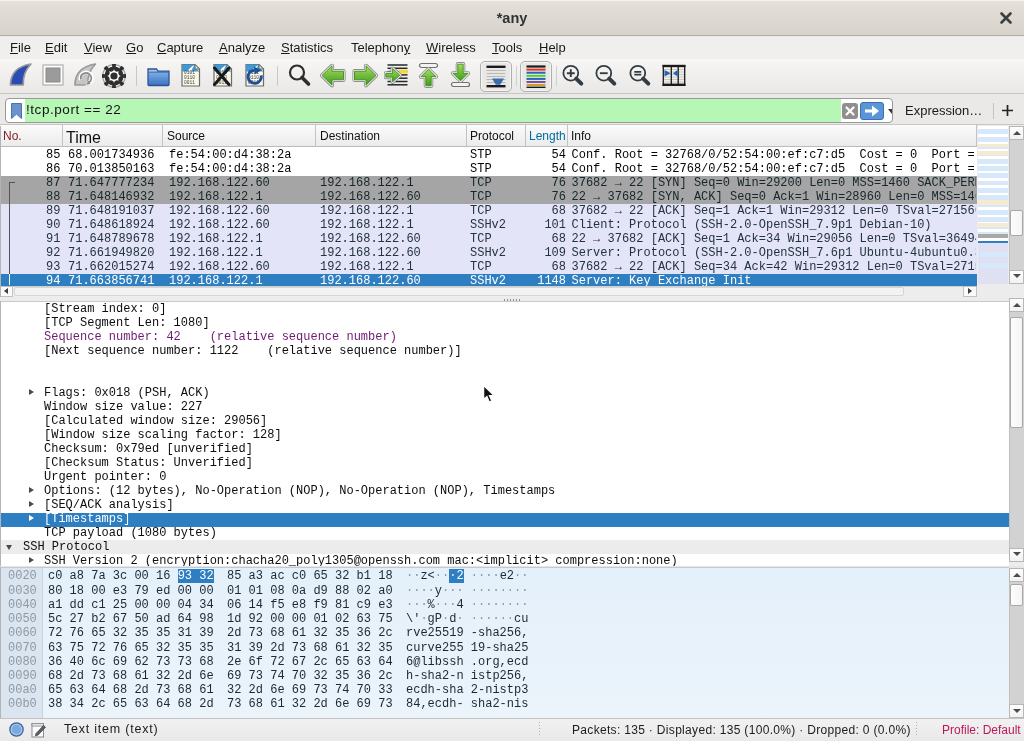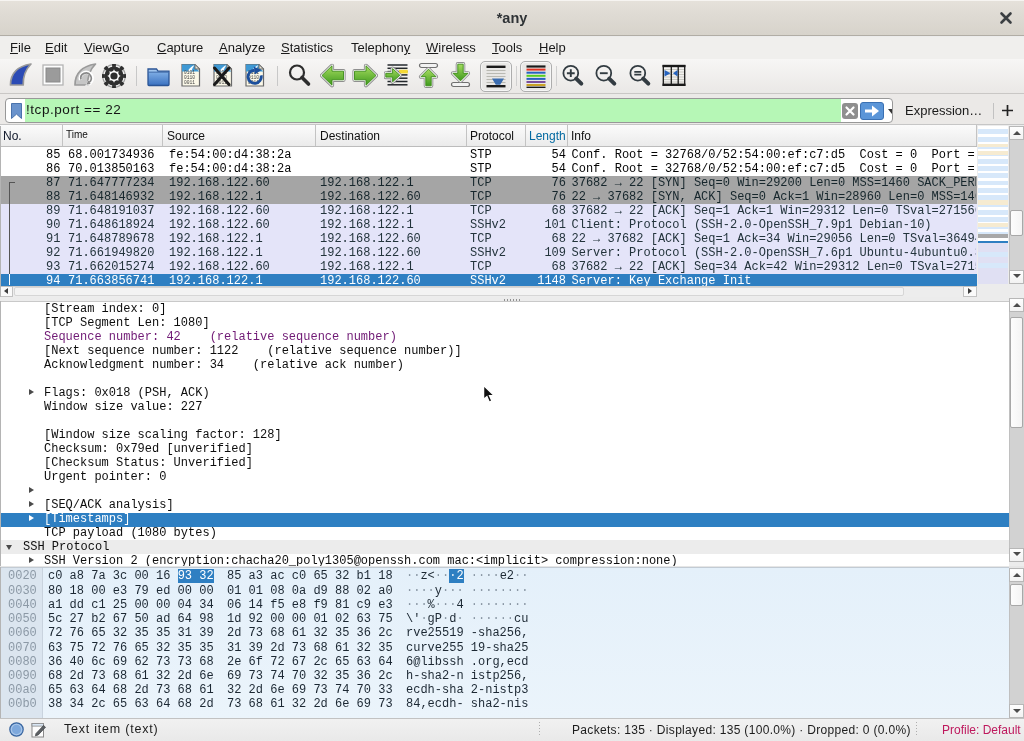--- a/index.html
+++ b/index.html
@@ -13,21 +13,21 @@
  border-top:1px solid #f6f4f1;border-bottom:1px solid #b1ada5;"></div>
 <div class="a" style="left:0;top:10px;width:1024px;text-align:center;
  font-size:14.5px;font-weight:bold;color:#2f3336;">*any</div>
 <svg class="a" style="left:999px;top:11px" width="14" height="14" viewBox="0 0 14 14">
  <path d="M2.5 2.5 L11.5 11.5 M11.5 2.5 L2.5 11.5" stroke="#3b3f42" stroke-width="2.6" stroke-linecap="round"></path>
 </svg>
 <div class="a" style="left:0;top:37px;width:1024px;height:22px;background:#f0efed;"></div>
 <div class="a" style="left:10px;top:40px;font-size:13px;color:#1a1a1a;"><span style="text-decoration:underline">F</span>ile</div>
 <div class="a" style="left:45px;top:40px;font-size:13px;color:#1a1a1a;"><span style="text-decoration:underline">E</span>dit</div>
 <div class="a" style="left:84px;top:40px;font-size:13px;color:#1a1a1a;"><span style="text-decoration:underline">V</span>iew</div>
-<div class="a" style="left:112px;top:40px;font-size:13px;color:#1a1a1a;"><span style="text-decoration:underline">G</span>o</div>
+<div class="a" style="left:126px;top:40px;font-size:13px;color:#1a1a1a;"><span style="text-decoration:underline">G</span>o</div>
 <div class="a" style="left:157px;top:40px;font-size:13px;color:#1a1a1a;"><span style="text-decoration:underline">C</span>apture</div>
 <div class="a" style="left:219px;top:40px;font-size:13px;color:#1a1a1a;"><span style="text-decoration:underline">A</span>nalyze</div>
 <div class="a" style="left:281px;top:40px;font-size:13px;color:#1a1a1a;"><span style="text-decoration:underline">S</span>tatistics</div>
 <div class="a" style="left:351px;top:40px;font-size:13px;color:#1a1a1a;">Telephon<span style="text-decoration:underline">y</span></div>
 <div class="a" style="left:426px;top:40px;font-size:13px;color:#1a1a1a;"><span style="text-decoration:underline">W</span>ireless</div>
 <div class="a" style="left:492px;top:40px;font-size:13px;color:#1a1a1a;"><span style="text-decoration:underline">T</span>ools</div>
 <div class="a" style="left:539px;top:40px;font-size:13px;color:#1a1a1a;"><span style="text-decoration:underline">H</span>elp</div>
 <div class="a" style="left:0;top:59px;width:1024px;height:35px;
  background:linear-gradient(180deg,#f7f6f5,#eae8e6);border-bottom:1px solid #c9c7c5;"></div>
 <svg class="a" style="left:8px;top:62px" width="26" height="26" viewBox="0 0 26 26">
@@ -256,23 +256,23 @@
     </svg>
   <div class="tri" style="left:882px;top:10px;border-left:4.5px solid transparent;border-right:4.5px solid transparent;border-top:5px solid #333;"></div>
 </div>
 <div class="a" style="left:905px;top:103px;font-size:13px;color:#1a1a1a;">Expression…</div>
 <div class="a" style="left:993px;top:103px;width:1px;height:16px;background:#c2c2c2;"></div>
 <svg class="a" style="left:1001px;top:104px" width="13" height="13" viewBox="0 0 13 13">
 <path d="M6.5 1 v11 M1 6.5 h11" stroke="#222" stroke-width="1.7"></path>
   </svg>
 <div class="a" style="left:0;top:125px;width:977px;height:22px;background:linear-gradient(180deg,#fbfbfb,#ebebeb);border-bottom:1px solid #bcbcbc;"></div>
 <div class="a" style="left:62px;top:125px;width:1px;height:21px;background:#c3c3c3;"></div>
-<div class="a" style="left:3px;top:129px;width:58px;font-size:12px;color:#0f172a;overflow:hidden;white-space:nowrap;">No.</div>
+<div class="a" style="left:3px;top:129px;width:58px;font-size:12px;color:#7f1d1d;overflow:hidden;white-space:nowrap;">No.</div>
 <div class="a" style="left:162px;top:125px;width:1px;height:21px;background:#c3c3c3;"></div>
-<div class="a" style="left:66px;top:129px;width:95px;font-size:10px;color:#111;overflow:hidden;white-space:nowrap;">Time</div>
+<div class="a" style="left:66px;top:129px;width:95px;font-size:16px;color:#111;overflow:hidden;white-space:nowrap;">Time</div>
 <div class="a" style="left:315px;top:125px;width:1px;height:21px;background:#c3c3c3;"></div>
 <div class="a" style="left:167px;top:129px;width:147px;font-size:12px;color:#111;overflow:hidden;white-space:nowrap;">Source</div>
 <div class="a" style="left:466px;top:125px;width:1px;height:21px;background:#c3c3c3;"></div>
 <div class="a" style="left:320px;top:129px;width:145px;font-size:12px;color:#111;overflow:hidden;white-space:nowrap;">Destination</div>
 <div class="a" style="left:525px;top:125px;width:1px;height:21px;background:#c3c3c3;"></div>
 <div class="a" style="left:470px;top:129px;width:54px;font-size:12px;color:#111;overflow:hidden;white-space:nowrap;">Protocol</div>
 <div class="a" style="left:567px;top:125px;width:1px;height:21px;background:#c3c3c3;"></div>
 <div class="a" style="left:529px;top:129px;width:37px;font-size:12px;color:#0369a1;overflow:hidden;white-space:nowrap;">Length</div>
 <div class="a" style="left:976px;top:125px;width:1px;height:21px;background:#c3c3c3;"></div>
 <div class="a" style="left:571px;top:129px;width:404px;font-size:12px;color:#111;overflow:hidden;white-space:nowrap;">Info</div>
@@ -322,38 +322,39 @@
 <div class="a" style="left:0;top:302px;width:1009px;height:264px;background:#ffffff;overflow:hidden;">
 <div style="position:absolute;left:0;top:0px;width:1009px;height:14px;"></div>
 <div class="mono" style="position:absolute;left:44px;top:0px;height:14px;line-height:14px;font-size:12px;color:#0d0d0d;white-space:pre;">[Stream index: 0]</div>
 <div style="position:absolute;left:0;top:14px;width:1009px;height:14px;"></div>
 <div class="mono" style="position:absolute;left:44px;top:14px;height:14px;line-height:14px;font-size:12px;color:#0d0d0d;white-space:pre;">[TCP Segment Len: 1080]</div>
 <div style="position:absolute;left:0;top:28px;width:1009px;height:14px;"></div>
 <div class="mono" style="position:absolute;left:44px;top:28px;height:14px;line-height:14px;font-size:12px;color:#701a75;white-space:pre;">Sequence number: 42    (relative sequence number)</div>
 <div style="position:absolute;left:0;top:42px;width:1009px;height:14px;"></div>
 <div class="mono" style="position:absolute;left:44px;top:42px;height:14px;line-height:14px;font-size:12px;color:#0d0d0d;white-space:pre;">[Next sequence number: 1122    (relative sequence number)]</div>
 <div style="position:absolute;left:0;top:56px;width:1009px;height:14px;"></div>
-<div class="mono" style="position:absolute;left:44px;top:56px;height:14px;line-height:14px;font-size:12px;color:#0d0d0d;white-space:pre;">Acknowledgment number: 34    (relative ack number)</div>
 <div style="position:absolute;left:0;top:70px;width:1009px;height:14px;"></div>
 <div style="position:absolute;left:0;top:84px;width:1009px;height:14px;"></div>
 <div class="tri" style="left:28.5px;top:87.2px;border-top:3.8px solid transparent;border-bottom:3.8px solid transparent;border-left:5px solid #4a4a4a;"></div>
 <div class="mono" style="position:absolute;left:44px;top:84px;height:14px;line-height:14px;font-size:12px;color:#0d0d0d;white-space:pre;">Flags: 0x018 (PSH, ACK)</div>
 <div style="position:absolute;left:0;top:98px;width:1009px;height:14px;"></div>
 <div class="mono" style="position:absolute;left:44px;top:98px;height:14px;line-height:14px;font-size:12px;color:#0d0d0d;white-space:pre;">Window size value: 227</div>
 <div style="position:absolute;left:0;top:112px;width:1009px;height:14px;"></div>
+<div class="mono" style="position:absolute;left:44px;top:112px;height:14px;line-height:14px;font-size:12px;color:#0d0d0d;white-space:pre;">[Calculated window size: 29056]</div>
 <div style="position:absolute;left:0;top:126px;width:1009px;height:14px;"></div>
 <div class="mono" style="position:absolute;left:44px;top:126px;height:14px;line-height:14px;font-size:12px;color:#0d0d0d;white-space:pre;">[Window size scaling factor: 128]</div>
 <div style="position:absolute;left:0;top:140px;width:1009px;height:14px;"></div>
 <div class="mono" style="position:absolute;left:44px;top:140px;height:14px;line-height:14px;font-size:12px;color:#0d0d0d;white-space:pre;">Checksum: 0x79ed [unverified]</div>
 <div style="position:absolute;left:0;top:154px;width:1009px;height:14px;"></div>
 <div class="mono" style="position:absolute;left:44px;top:154px;height:14px;line-height:14px;font-size:12px;color:#0d0d0d;white-space:pre;">[Checksum Status: Unverified]</div>
 <div style="position:absolute;left:0;top:168px;width:1009px;height:14px;"></div>
 <div class="mono" style="position:absolute;left:44px;top:168px;height:14px;line-height:14px;font-size:12px;color:#0d0d0d;white-space:pre;">Urgent pointer: 0</div>
 <div style="position:absolute;left:0;top:182px;width:1009px;height:14px;"></div>
 <div class="tri" style="left:28.5px;top:185.2px;border-top:3.8px solid transparent;border-bottom:3.8px solid transparent;border-left:5px solid #4a4a4a;"></div>
+<div class="mono" style="position:absolute;left:44px;top:182px;height:14px;line-height:14px;font-size:12px;color:#0d0d0d;white-space:pre;">Options: (12 bytes), No-Operation (NOP), No-Operation (NOP), Timestamps</div>
 <div style="position:absolute;left:0;top:196px;width:1009px;height:14px;"></div>
 <div class="tri" style="left:28.5px;top:199.2px;border-top:3.8px solid transparent;border-bottom:3.8px solid transparent;border-left:5px solid #4a4a4a;"></div>
 <div class="mono" style="position:absolute;left:44px;top:196px;height:14px;line-height:14px;font-size:12px;color:#0d0d0d;white-space:pre;">[SEQ/ACK analysis]</div>
 <div style="position:absolute;left:0;top:211px;width:1009px;height:14px;background:#2e7fc2;"></div>
 <div class="tri" style="left:28.5px;top:213.2px;border-top:3.8px solid transparent;border-bottom:3.8px solid transparent;border-left:5px solid #ffffff;"></div>
 <div class="mono" style="position:absolute;left:44px;top:210px;height:14px;line-height:14px;font-size:12px;color:#ffffff;white-space:pre;">[Timestamps]</div>
 <div style="position:absolute;left:0;top:224px;width:1009px;height:14px;"></div>
 <div class="mono" style="position:absolute;left:44px;top:224px;height:14px;line-height:14px;font-size:12px;color:#0d0d0d;white-space:pre;">TCP payload (1080 bytes)</div>
 <div style="position:absolute;left:0;top:238px;width:1009px;height:14px;background:#ececec;"></div>
 <div class="tri" style="left:6.0px;top:243px;border-left:3.8px solid transparent;border-right:3.8px solid transparent;border-top:5px solid #4a4a4a;"></div>

